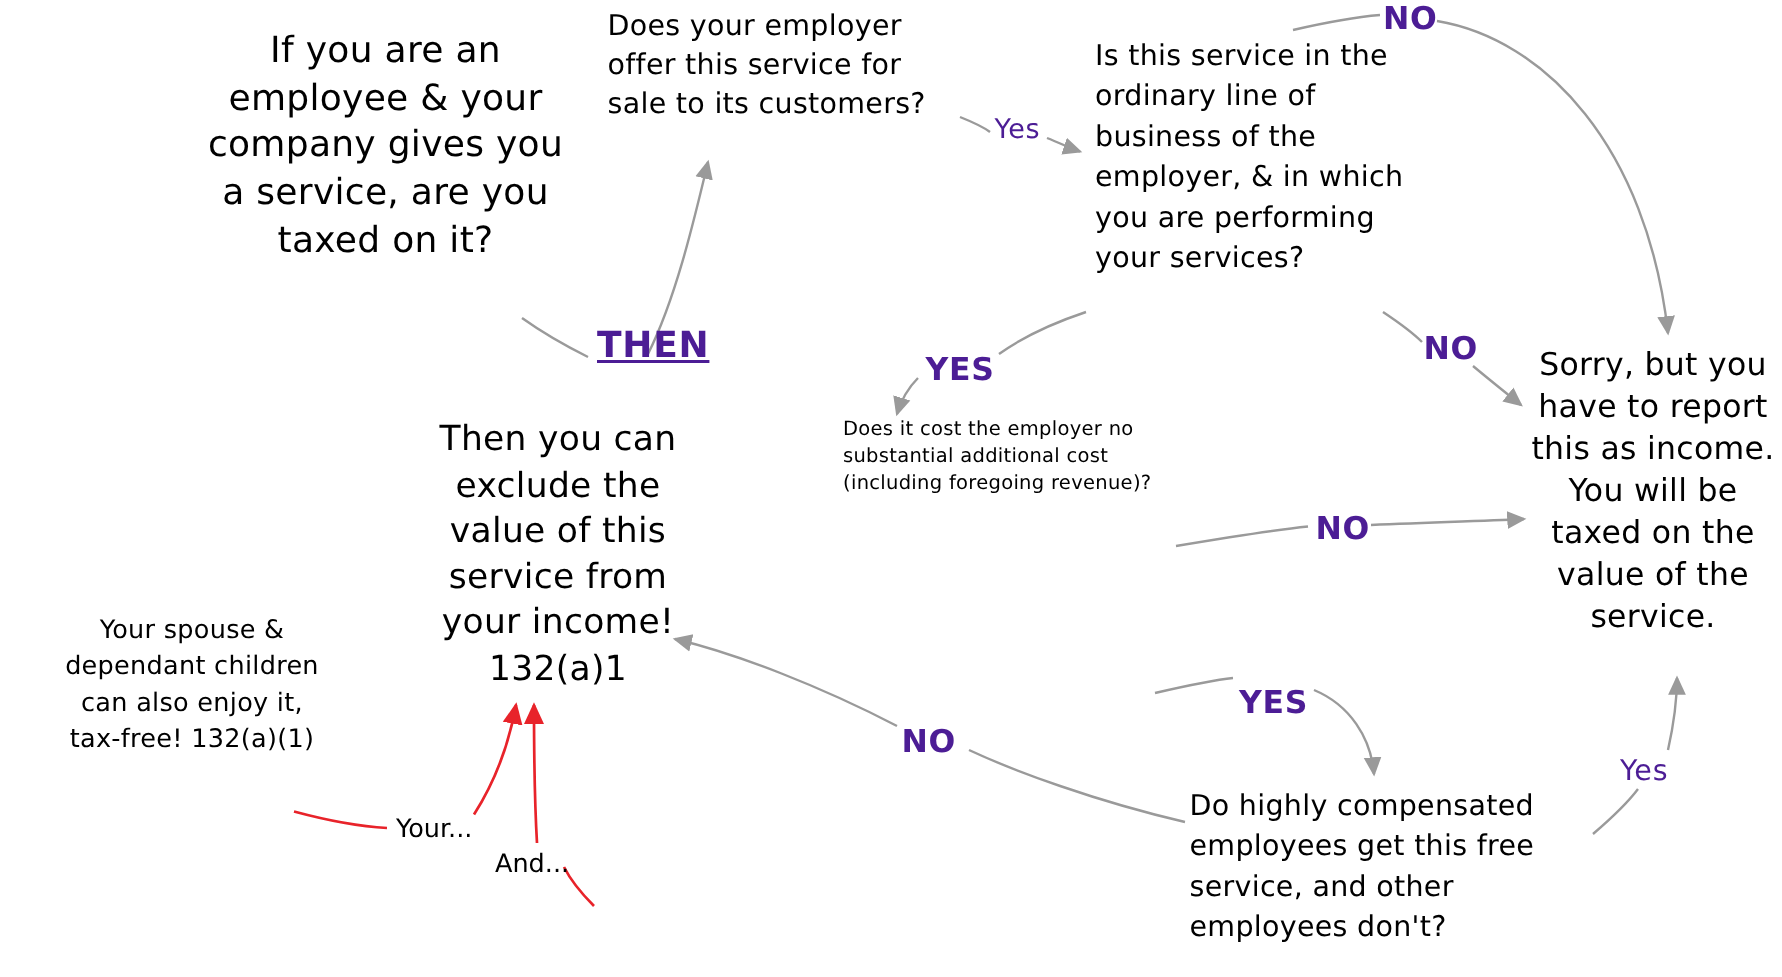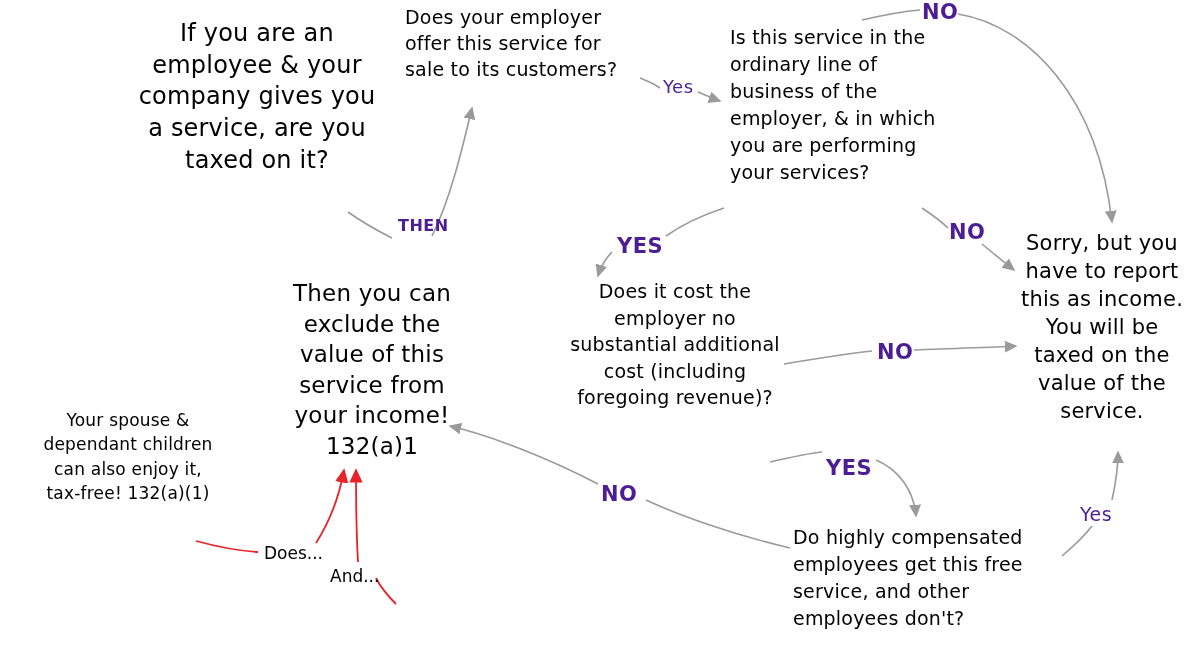--- a/index.html
+++ b/index.html
@@ -42,27 +42,27 @@
     color: #000000;
     white-space: nowrap;
   }
 
   
   #n-start      { left: 128px; top: 18px;  width: 258px; font-size: 24px; text-align: center; line-height: 1.32; }
   #n-q1         { left: 405px; top: 4px;   width: 240px; font-size: 19px; text-align: left;  line-height: 1.38; }
   #n-q2         { left: 730px; top: 24px;  width: 212px; font-size: 19px; text-align: left;  line-height: 1.42; }
   #n-taxed      { left: 1014px;top: 230px; width: 176px; font-size: 21px; text-align: center;line-height: 1.33; }
   #n-exclude    { left: 277px; top: 278px; width: 190px; font-size: 23px; text-align: center;  line-height: 1.33; }
-  #n-q3         { left: 562px; top: 278px; width: 226px; font-size: 19px; text-align: center;line-height: 1.40; }
+  #n-q3         { left: 562px; top: 278px; width: 226px; font-size: 13px; line-height: 1.40; }
   #n-q4         { left: 793px; top: 524px; width: 246px; font-size: 19px; text-align: left;line-height: 1.42; }
   #n-spouse     { left: 36px;  top: 408px; width: 184px; font-size: 17px; text-align: center;line-height: 1.43; }
   #n-agreement  { left: 384px; top: 526px; width: 216px; font-size: 13px; text-align: center;line-height: 1.42; }
 
   
-  #l-then  { left: 398px;  top: 216px; font-size: 16px; }
+  #l-then  { left: 398px;  top: 216px; font-size: 24px; text-decoration: underline; }
   #l-yes1  { left: 663px;  top: 76px;  font-size: 18px; font-weight: 500; }
   #l-no1   { left: 922px;  top: 0px;   font-size: 21px; }
   #l-yes2  { left: 617px;  top: 234px; font-size: 21px; }
   #l-no2   { left: 949px;  top: 220px; font-size: 21px; }
   #l-no3   { left: 877px;  top: 340px; font-size: 21px; }
   #l-yes3  { left: 826px;  top: 456px; font-size: 21px; }
   #l-no4   { left: 601px;  top: 482px; font-size: 21px; }
   #l-yes4  { left: 1080px; top: 503px; font-size: 19px; font-weight: 500; }
 
   
@@ -147,17 +147,17 @@
   <div class="lbl" id="l-no2">NO</div>
 
   <div class="lbl" id="l-no3">NO</div>
 
   <div class="lbl" id="l-yes3">YES</div>
 
   <div class="lbl" id="l-no4">NO</div>
 
   <div class="lbl" id="l-yes4">Yes</div>
 
-  <div class="blk-lbl" id="l-plus">Does...</div>
+  <div class="blk-lbl" id="l-plus">Your...</div>
 
   <div class="blk-lbl" id="l-and">And...</div>
 
 </div>
 
 </body></html>

